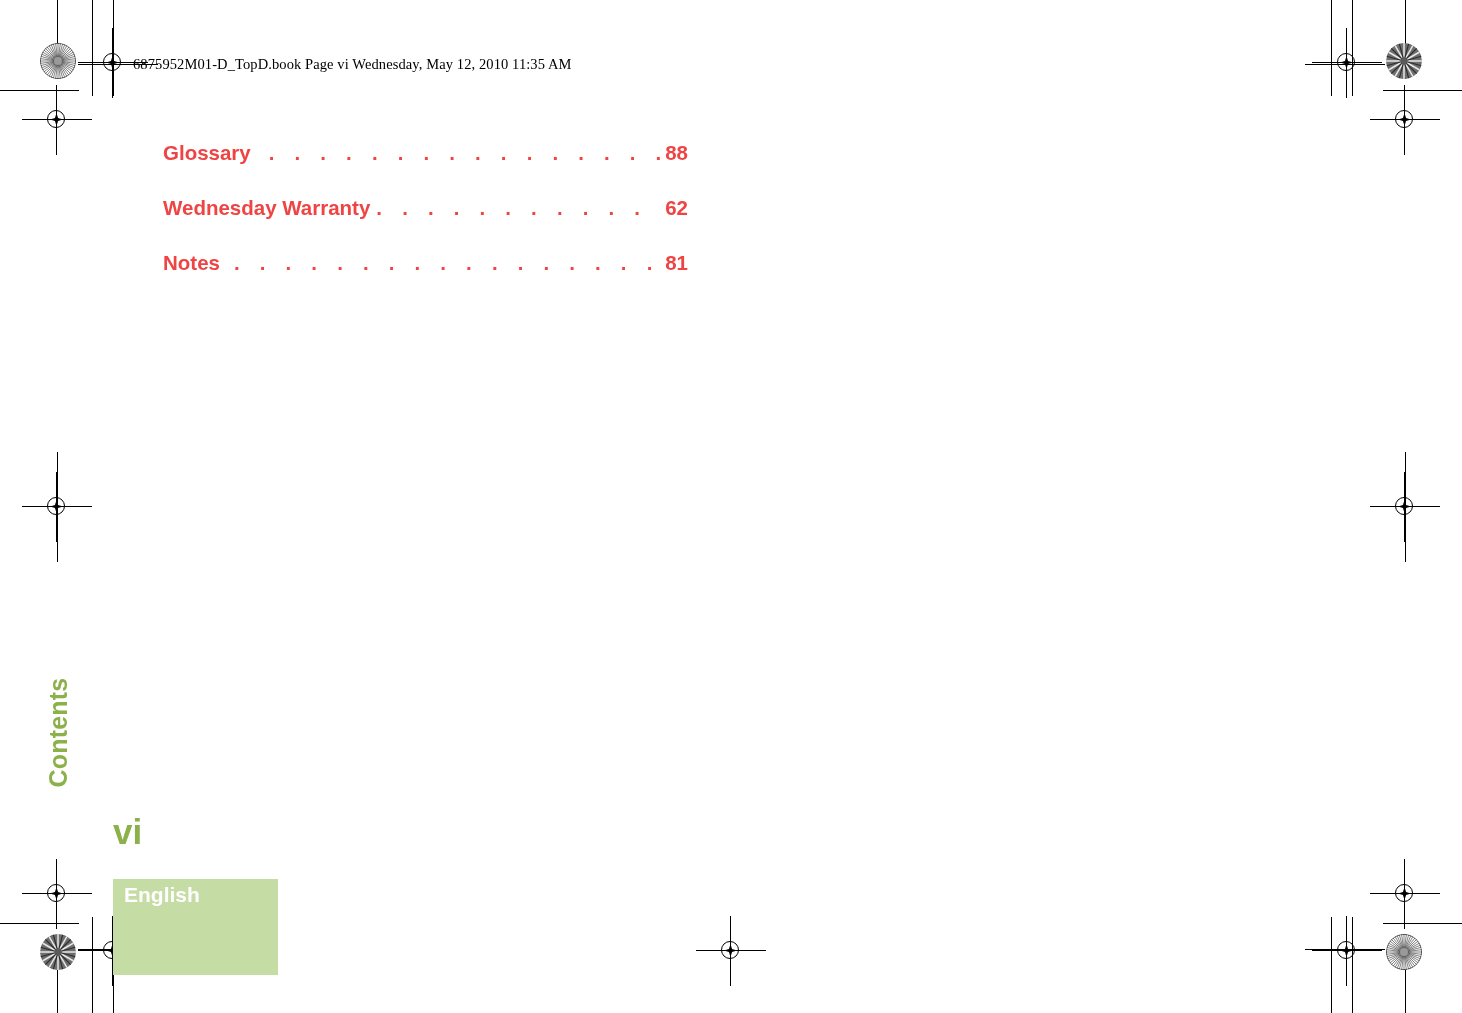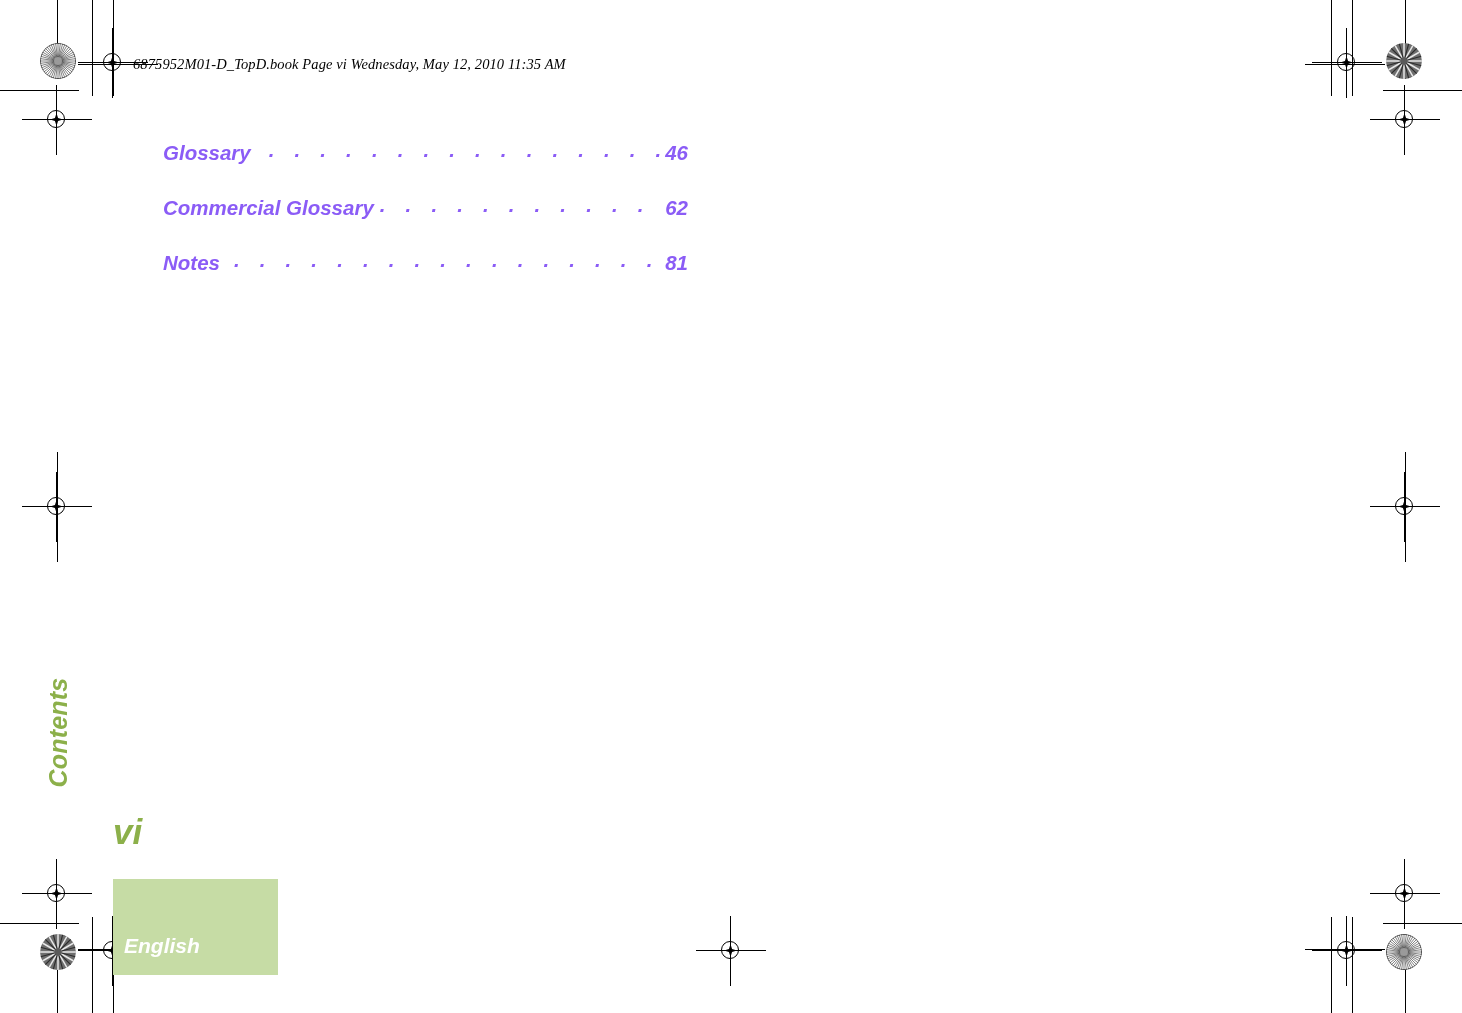--- a/index.html
+++ b/index.html
@@ -11,21 +11,20 @@
     font-family: "Liberation Sans", sans-serif;
     -webkit-font-smoothing: antialiased;
   }
 
   #page {
     position: relative;
     width: 1462px;
     height: 1013px;
     overflow: hidden;
     background: #ffffff;
-    font-style: italic;
   }
 
   
   .mark-line {
     position: absolute;
     background: #000000;
   }
   .mark-line.h { height: 1px; }
   .mark-line.v { width: 1px; }
 
@@ -89,24 +88,24 @@
 
   #toc {
     position: absolute;
     left: 163px;
     top: 141px;
     width: 525px;
   }
   .toc-row {
     position: relative;
     display: flex;
-    align-items: flex-start;
+    align-items: flex-end;
     font-size: 20.5px;
     font-weight: bold;
-    color: #8b5cf6;
+    color: #ef4444;
     margin-bottom: 31px;
     white-space: nowrap;
   }
   .toc-title { flex: 0 0 auto; }
   .toc-gap   { flex: 0 0 auto; }
   .toc-dots {
     flex: 1 1 auto;
     overflow: hidden;
     position: relative;
     height: 1em;
@@ -154,21 +153,21 @@
     position: absolute;
     left: 113px;
     top: 879px;
     width: 165px;
     height: 96px;
     background: #C6DCA5;
   }
   #lang-label {
     position: absolute;
     left: 124px;
-    top: 935px;
+    top: 884px;
     font-size: 21px;
     font-weight: bold;
     color: #ffffff;
     line-height: 1;
   }
 </style>
 </head>
 <body>
 
 <div id="page">
@@ -458,25 +457,25 @@
   <div id="header-line">6875952M01-D_TopD.book  Page vi  Wednesday, May 12, 2010  11:35 AM</div>
 
   <div id="toc">
 
     <div class="toc-row">
       <span class="toc-title">Glossary</span>
       <span class="toc-gap" style="width:18px;"></span>
       <span class="toc-dots">
           <span>. . . . . . . . . . . . . . . . . . . . . . . . . . . . .</span>
         </span>
-      <span class="toc-page">46</span>
+      <span class="toc-page">88</span>
     </div>
 
     <div class="toc-row">
-      <span class="toc-title">Commercial Glossary</span>
+      <span class="toc-title">Wednesday Warranty</span>
       <span class="toc-gap" style="width:6px;"></span>
       <span class="toc-dots">
           <span>. . . . . . . . . . . . . . . . . . . . . . .</span>
         </span>
       <span class="toc-page">62</span>
     </div>
 
     <div class="toc-row">
       <span class="toc-title">Notes</span>
       <span class="toc-gap" style="width:14px;"></span>

